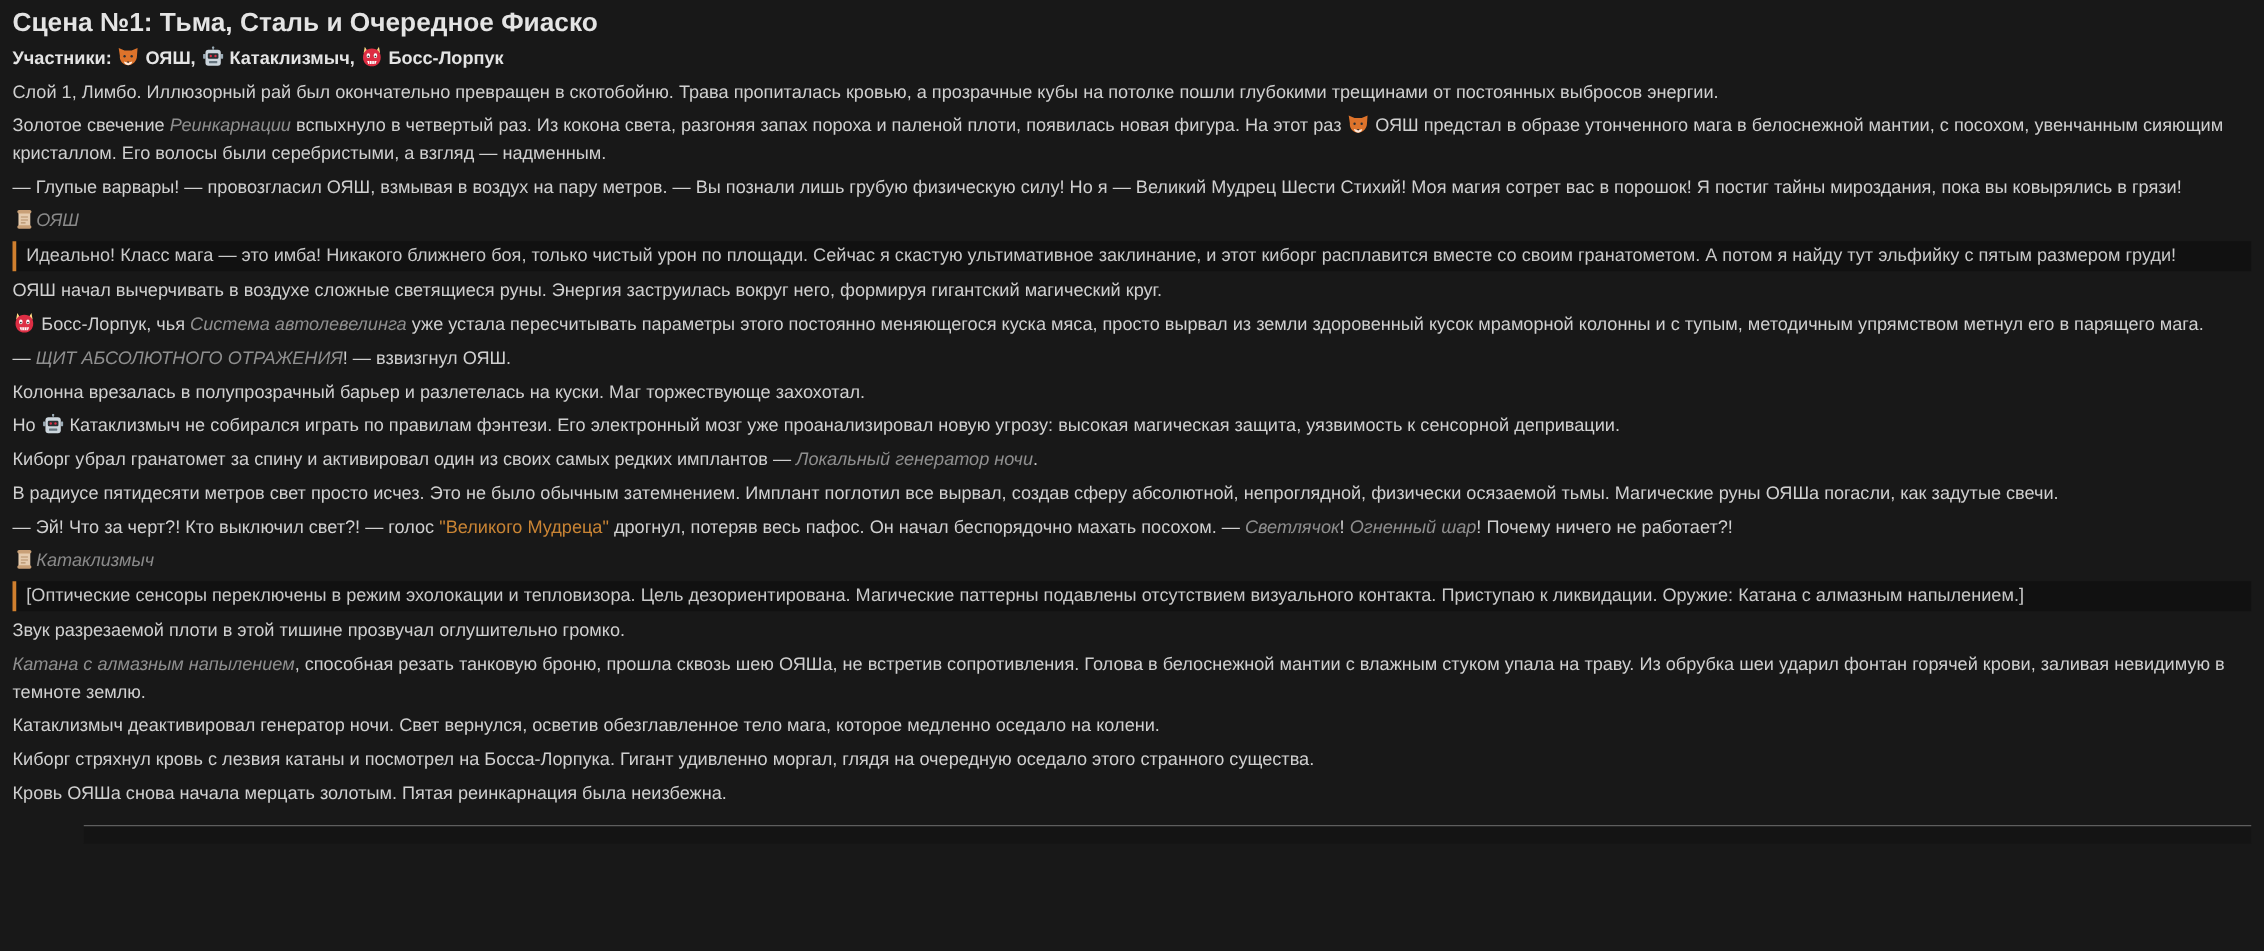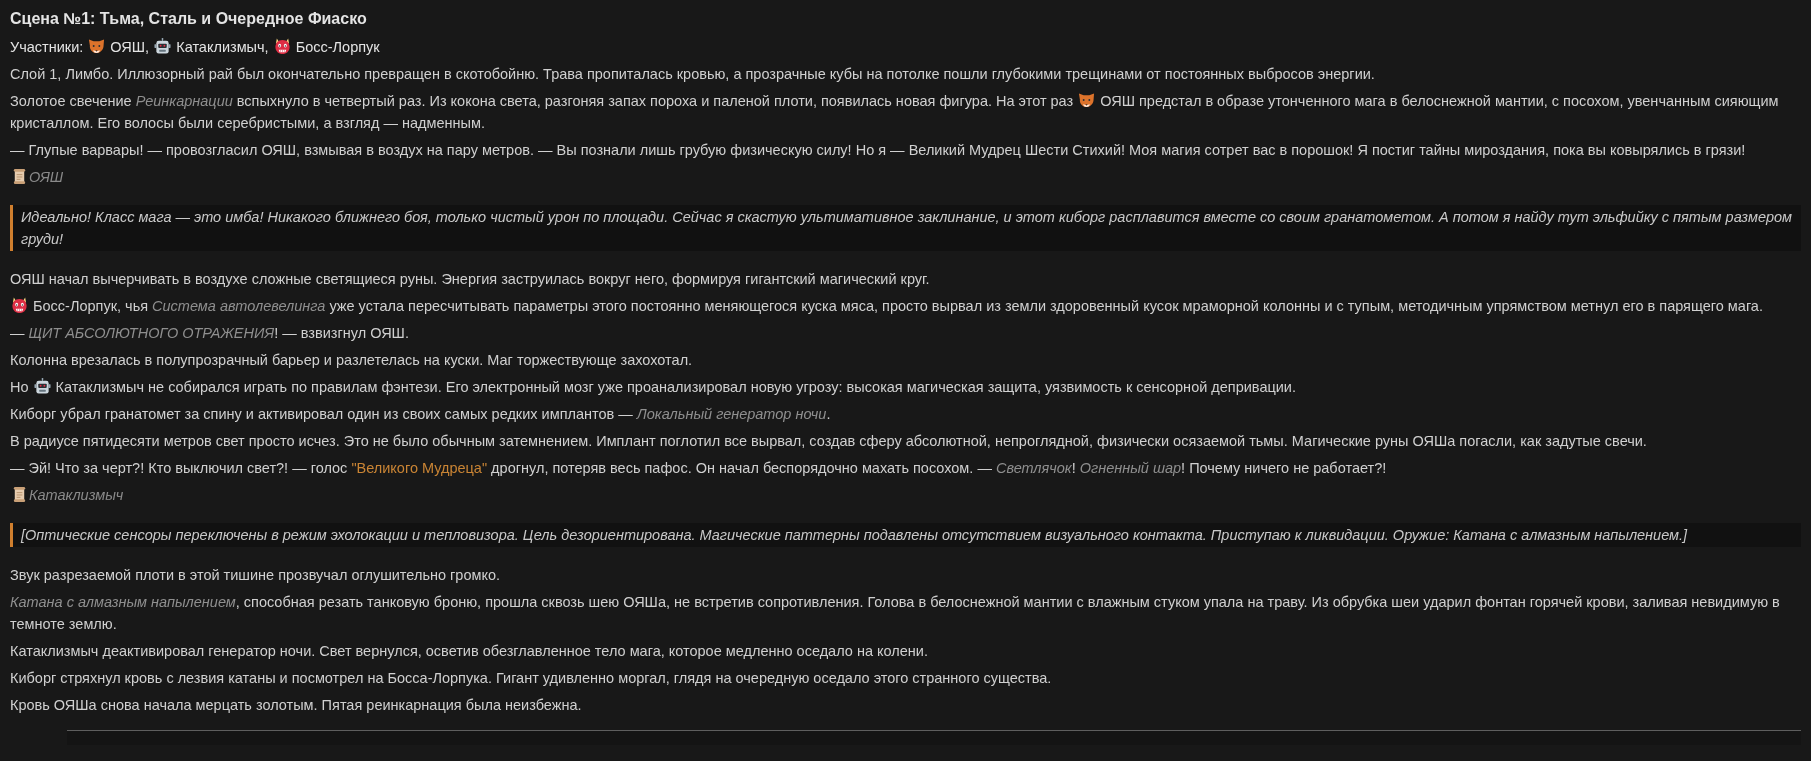--- a/index.html
+++ b/index.html
@@ -15,45 +15,44 @@
     box-sizing: border-box;
   }
   .message {
     padding: 4px 10px 0 10px;
     color: var(--body_text, #d0d0d0);
     font-size: 14.5px;
     line-height: 22px;
   }
   .block-title {
     font-weight: 700;
-    font-size: 16px;
+    font-size: 21px;
     color: var(--heading_text, #e4e4e4);
     margin: 4px 0 6px 0;
   }
   .block-participants {
-    font-weight: 400;
+    font-weight: 700;
     color: var(--heading_text, #e4e4e4);
     margin: 5px 0;
   }
   .block-paragraph {
     margin: 5px 0;
   }
   .block-speaker-label {
     text-align: left;
     font-style: italic;
     color: var(--speaker_label_text, #8a8a8a);
     margin: 5px 0;
   }
   .block-quote {
-    font-style: italic;
     color: var(--quote_text, #c9c9c9);
     background: var(--quote_background, #111111);
     border-left: 3px solid var(--quote_border, #d07f2e);
     padding: 1px 8px;
-    margin: 17px 0;
+    margin: 5px 0;
   }
   .block-divider {
     margin: 14px 0 0 57px;
     border-top: 1px solid var(--divider, #5e5e5e);
     height: 14px;
     background: #141414;
   }
   .seg-term {
     font-style: italic;
     color: var(--term_text, #8f8f8f);

